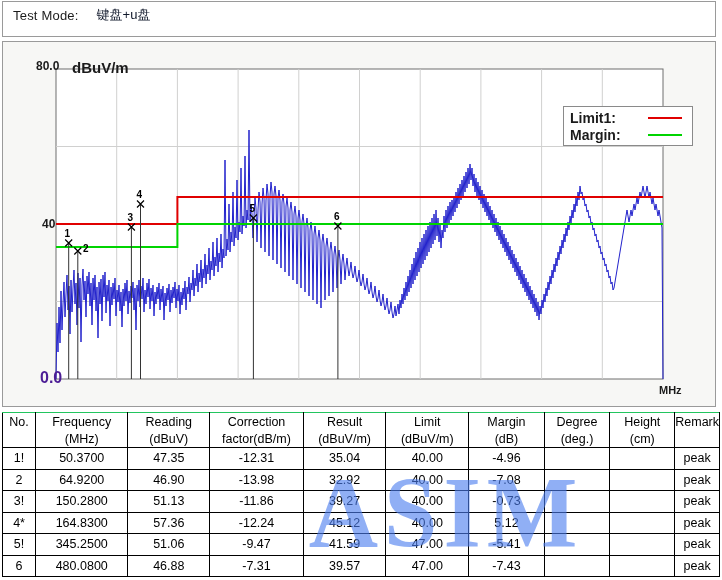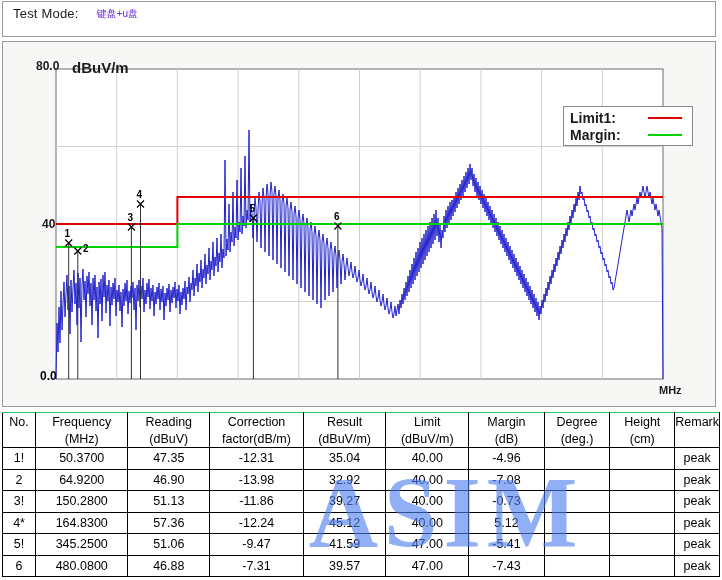--- a/index.html
+++ b/index.html
@@ -14,38 +14,38 @@
 
   
   .header-box{
     position:absolute;left:2px;top:1px;width:714px;height:36px;
     border:1px solid #9a9a9a;background:#ffffff;box-sizing:border-box;
   }
   .header-row{
     position:absolute;left:10px;top:4px;display:flex;align-items:center;gap:18px;
   }
   .hdr-label{font-size:13px;font-weight:400;color:#1b1b1b;letter-spacing:.2px;}
-  .hdr-value{font-size:10px;color:#6d28d9;}
+  .hdr-value{font-size:13px;color:#0f172a;}
 
   
   .chart-panel{
     position:absolute;left:2px;top:41px;width:714px;height:366px;
     border:1px solid #9a9a9a;background:#f7f7f5;box-sizing:border-box;
   }
   .ytop-label{
     position:absolute;left:36px;top:59px;font-size:12px;font-weight:bold;color:#1b1b1b;
   }
   .yunit-label{
     position:absolute;left:72px;top:59px;font-size:15px;font-weight:bold;color:#1b1b1b;
   }
   .ymid-label{
     position:absolute;left:42px;top:217px;font-size:12px;font-weight:bold;color:#1b1b1b;
   }
   .ybot-label{
-    position:absolute;left:40px;top:369px;font-size:12px;font-weight:bold;color:#000000;
+    position:absolute;left:40px;top:369px;font-size:16px;font-weight:bold;color:#4c1d95;
   }
   .xunit-label{
     position:absolute;left:659px;top:384px;font-size:11px;font-weight:bold;color:#1b1b1b;
   }
   .plot-svg{position:absolute;left:0;top:0;}
   .xticks{position:absolute;left:0;top:383px;width:722px;height:14px;}
   .xtick{
     position:absolute;font-size:10.5px;font-weight:bold;color:#1b1b1b;
     transform:translateX(-50%);white-space:nowrap;
   }

